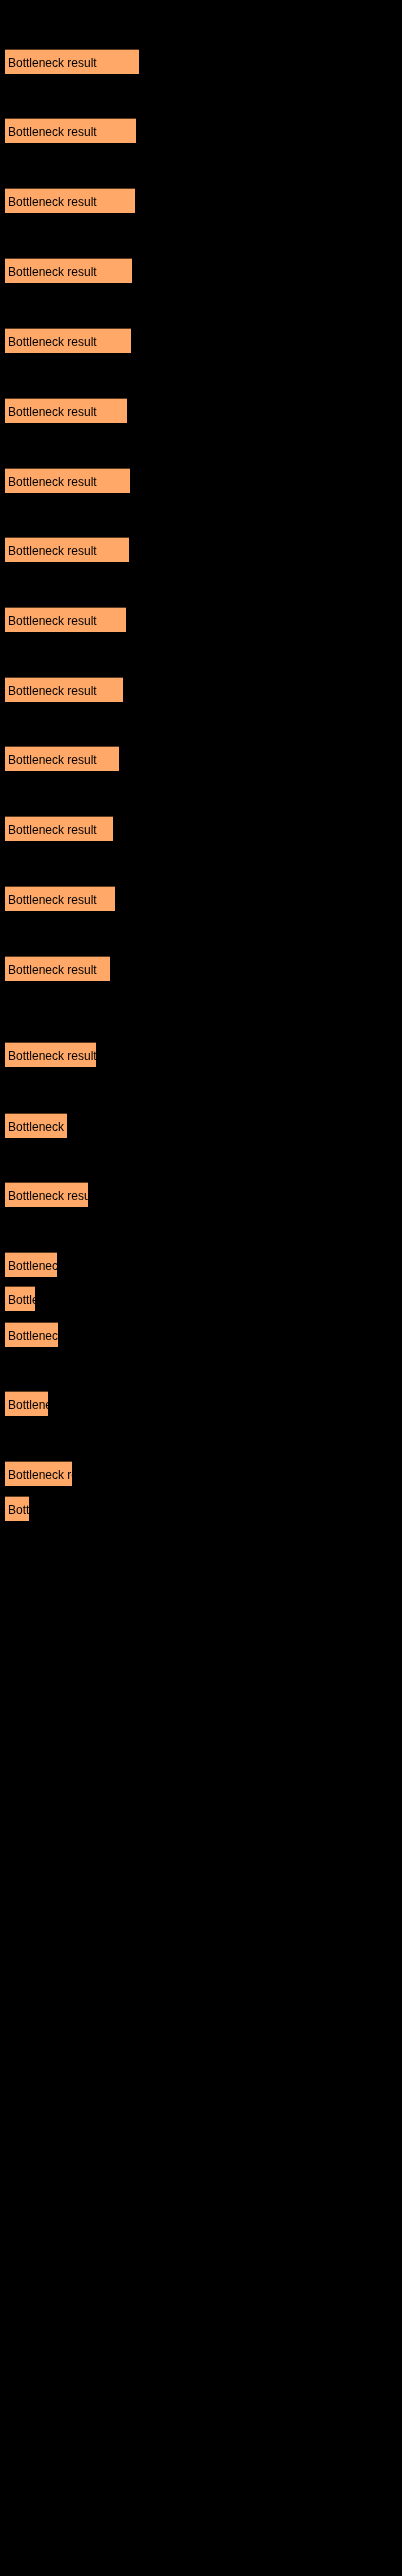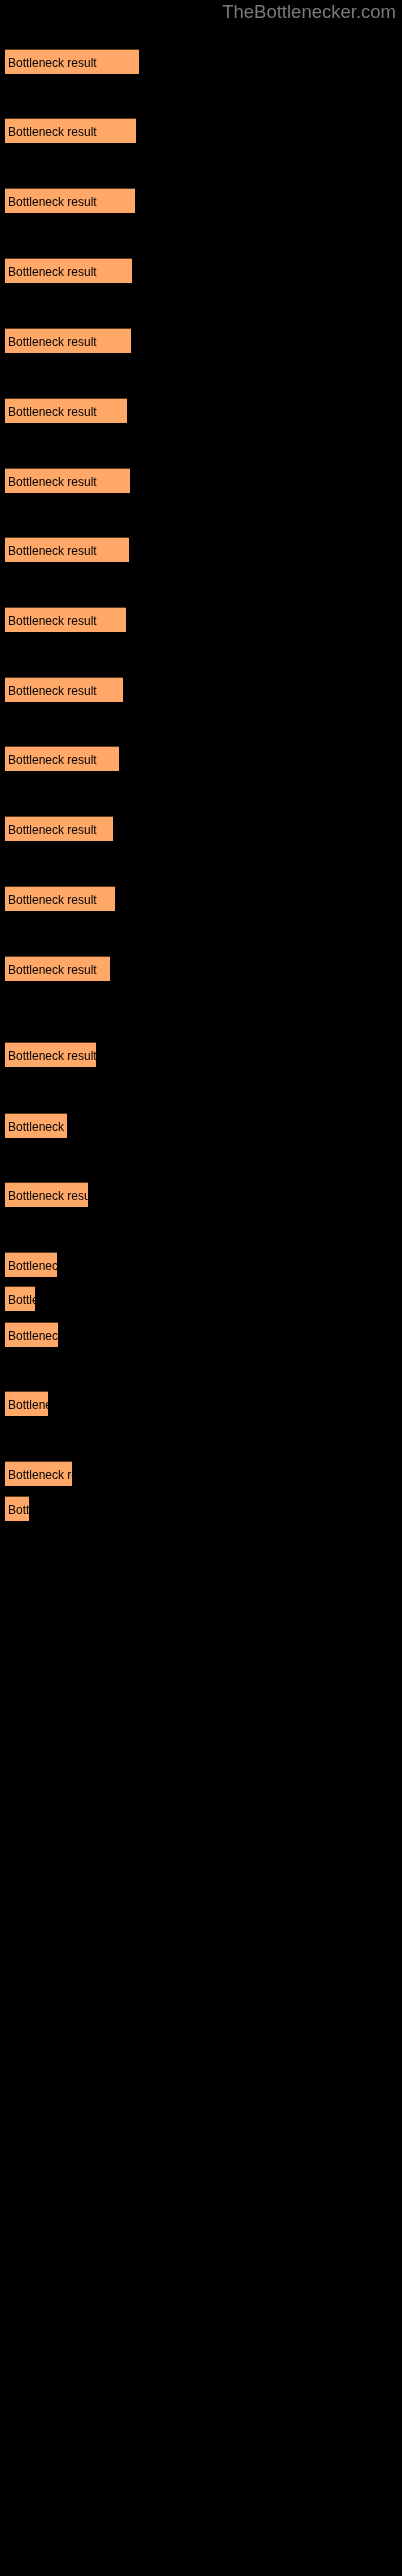--- a/index.html
+++ b/index.html
@@ -69,21 +69,20 @@
     color: #000000;
     white-space: nowrap;
     font-family: "Liberation Sans", sans-serif;
   }
 </style>
 </head>
 <body>
 
 <div id="chart-root">
 
-  <div id="watermark">TheBottlenecker.com</div>
 
   <div id="bars">
       <div class="bar-row" style="top: 49px; width: 134px; height: 25px;">
         <div class="bar" style="width: 134px; height: 25px; background: rgb(255, 168, 104); border-top-color: rgb(90, 58, 30);">
           <span class="bar-label" style="color: rgb(0, 0, 0);">Bottleneck result</span>
         </div>
       </div>
       <div class="bar-row" style="top: 118px; width: 131px; height: 25px;">
         <div class="bar" style="width: 131px; height: 25px; background: rgb(255, 168, 104); border-top-color: rgb(90, 58, 30);">
           <span class="bar-label" style="color: rgb(0, 0, 0);">Bottleneck result</span>

